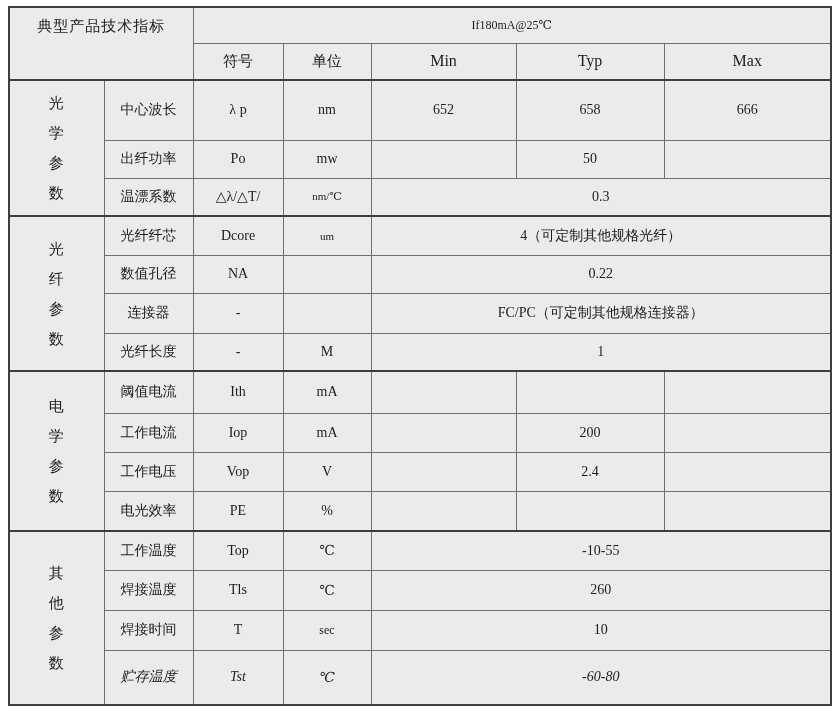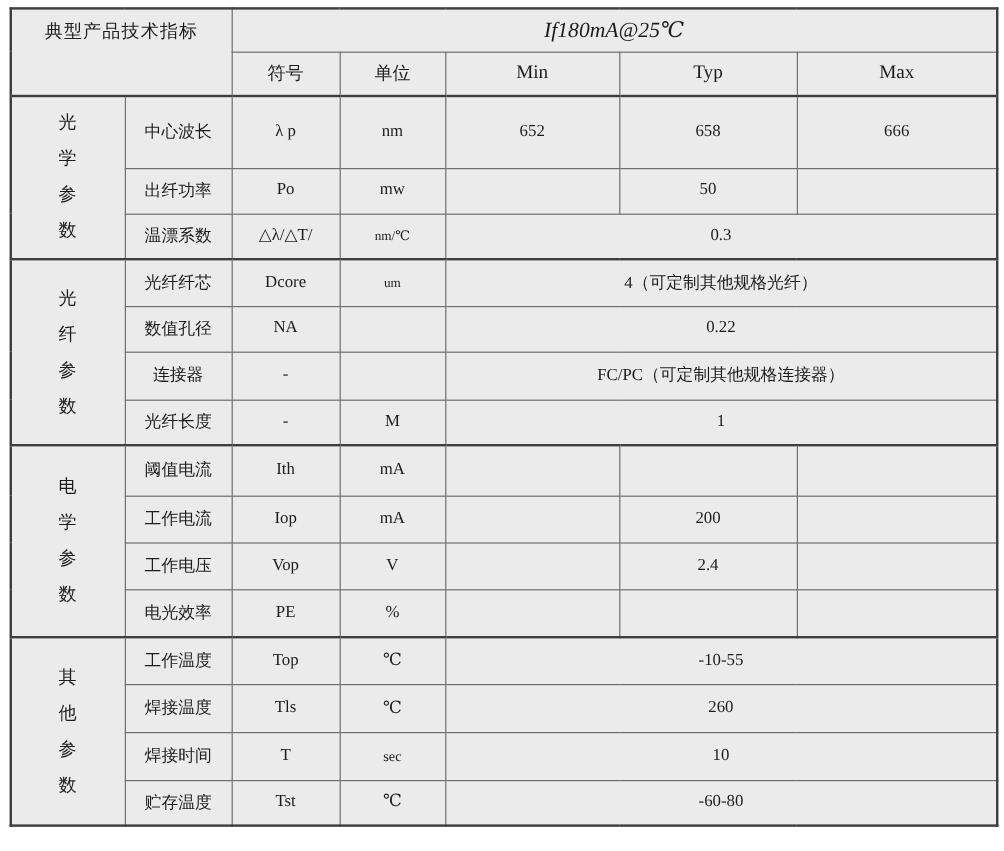--- a/index.html
+++ b/index.html
@@ -25,34 +25,34 @@
     padding:0 3px;
     overflow:hidden;
   }
   tr.gs > td{ border-top:2px solid #3e3e3e; }
   td.corner{
     font-size:15px;
     vertical-align:top;
     padding-top:9px;
     letter-spacing:1px;
   }
-  td.cond{ font-size:18px;font-style:italic; }
+  td.cond{ font-size:12px; }
   td.colh{ font-size:15px; }
   td.colh-en{ font-size:16px;margin-left:12px; }
   td.glabel{
     white-space:pre-line;
     font-size:15px;
     line-height:30px;
     letter-spacing:1px;
   }
   td.sm{ font-size:11px;text-align:center; }
   td.sec{ font-size:12px; }
   tr.h36{height:36px;} tr.h35{height:37px;font-family:Liberation Serif, serif;} tr.h60{height:60px;}
   tr.h38{height:38px;} tr.h39{height:39px;} tr.h40{height:40px;}
-  tr.h42{height:42px;} tr.h43{height:38px;}
+  tr.h42{height:42px;} tr.h43{height:55px;font-style:italic;}
 </style>
 </head>
 <body>
 
 <table class="spec">
   <colgroup>
     <col style="width:95px">
       <col style="width:89px">
       <col style="width:90px">
     <col style="width:88px">

